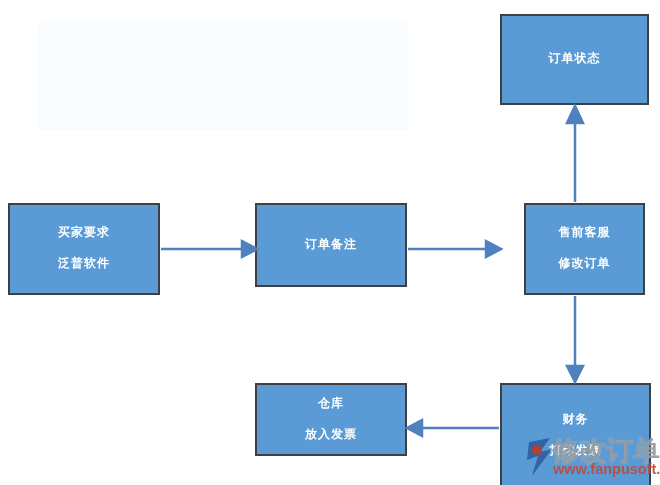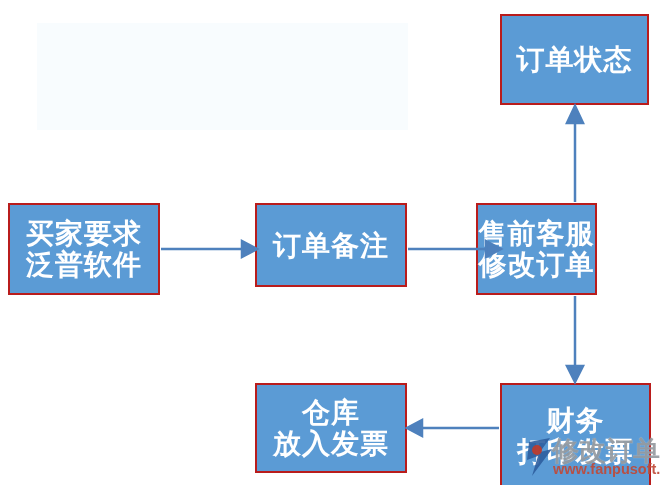--- a/index.html
+++ b/index.html
@@ -19,39 +19,40 @@
     position: absolute;
     left: 37px;
     top: 23px;
     width: 371px;
     height: 107px;
     background: #f8fcfe;
   }
   .node {
     position: absolute;
     background: #5B9BD5;
-    border: 2px solid #b91c1c;
+    border: 2px solid #404040;
     box-sizing: border-box;
     color: #ffffff;
     font-weight: bold;
-    font-size: 28px;
+    font-size: 12px;
     line-height: 31px;
     letter-spacing: 1px;
     display: flex;
     flex-direction: column;
     align-items: center;
     justify-content: center;
     text-align: center;
+    font-family: Liberation Mono, monospace;
   }
   .node span { display: block; }
   #node-order-status   { left: 500px; top: 14px;  width: 149px; height: 91px; }
   #node-buyer-request  { left: 8px;   top: 203px; width: 152px; height: 92px; }
   #node-order-note     { left: 255px; top: 203px; width: 152px; height: 84px; }
-  #node-presales       { left: 476px; top: 203px; width: 121px; height: 92px; }
-  #node-warehouse      { left: 255px; top: 383px; width: 152px; height: 90px; }
+  #node-presales       { left: 524px; top: 203px; width: 121px; height: 92px; }
+  #node-warehouse      { left: 255px; top: 383px; width: 152px; height: 73px; }
   #node-finance        { left: 500px; top: 383px; width: 151px; height: 105px; }
   .arrow-layer {
     position: absolute;
     left: 0; top: 0;
     width: 660px;
     height: 485px;
     pointer-events: none;
   }
   .watermark {
     position: absolute;

